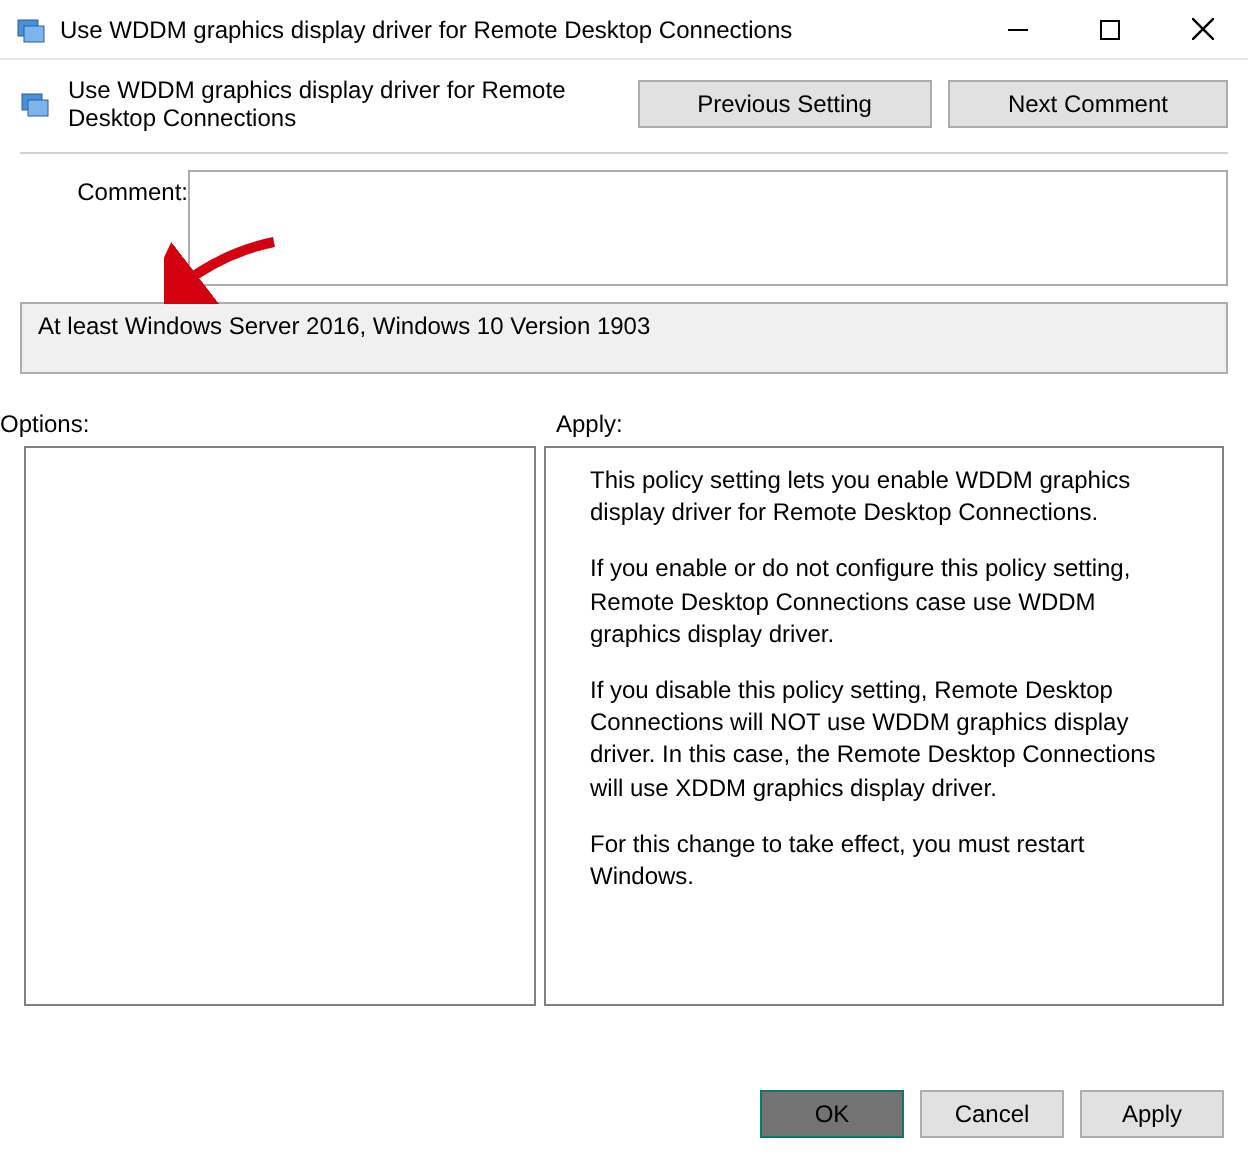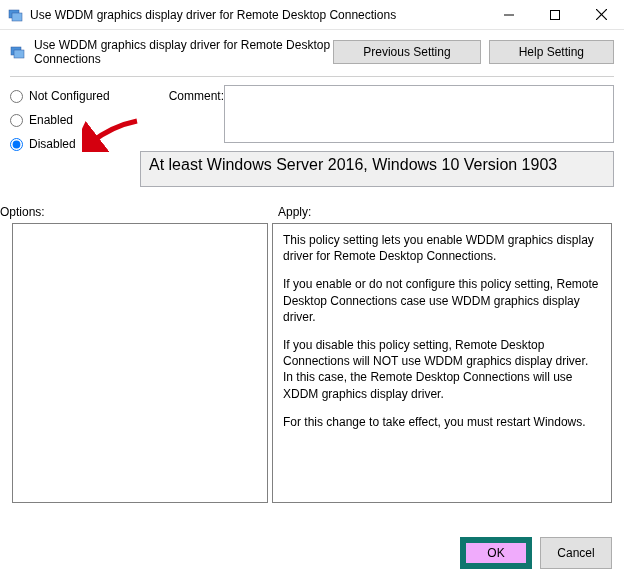--- a/index.html
+++ b/index.html
@@ -17,32 +17,32 @@
     .nav-btns { display: flex; gap: 8px; }
     .divider { border: none; border-top: 1px solid #d0d0d0; margin: 4px 10px 8px 10px; }
     .config-area { display: flex; padding: 0 10px; }
     .radio-col { width: 130px; padding-top: 4px; }
     .radio-row { display: flex; align-items: center; margin-bottom: 10px; }
     .radio-row input { margin-right: 6px; }
     .right-col { flex: 1; }
     .field-row { display: flex; margin-bottom: 8px; }
     .field-label { width: 84px; padding-top: 4px; text-align: right; font-size: 12px; }
     .comment-box { flex: 1; height: 58px; border: 1px solid #abadb3; background: #fff; font-family: inherit; font-size: 12px; padding: 2px 16px 2px 4px; resize: none; overflow-y: scroll; }
-    .supported-box { flex: 1; height: 36px; border: 1px solid #abadb3; background: #f0f0f0; font-family: inherit; font-size: 16px; padding: 4px 16px 2px 8px; resize: none; overflow-y: scroll; color: #000; }
+    .supported-box { flex: 1; height: 36px; border: 1px solid #abadb3; background: #f0f0f0; font-family: inherit; font-size: 12px; padding: 4px 16px 2px 8px; resize: none; overflow-y: scroll; color: #000; }
     .panels-labels { display: flex; padding: 10px 12px 4px 0; }
     .panels-labels .opt-label { width: 260px; }
     .panels-labels .help-label { margin-left: 18px; }
     .panels { display: flex; gap: 4px; padding: 0 12px; }
     .panel { border: 1px solid #808080; background: #fff; height: 280px; }
     .options-panel { width: 256px; }
-    .help-panel { flex: 1; padding: 8px 10px; font-size: 12px; line-height: 1.35; overflow-y: auto; }
+    .help-panel { flex: 1; padding: 8px 22px; font-size: 12px; line-height: 1.35; overflow-y: auto; }
     .help-panel p { margin-bottom: 12px; }
     .footer { position: absolute; bottom: 8px; right: 12px; display: flex; gap: 8px; }
     .footer .btn { min-width: 72px; padding: 4px 10px; }
-    .btn.primary { background: #f0abfc; border: 6px solid #0f766e; padding: 3px 10px; }
+    .btn.primary { background: #737373; border: 1px solid #0f766e; padding: 3px 10px; }
     .arrow { position: absolute; left: 82px; top: 118px; pointer-events: none; }
     .rel { position: relative; }
     textarea { overflow: auto; }
     textarea::-webkit-scrollbar { width: 16px; }
     textarea::-webkit-scrollbar-track { background: #f0f0f0; }
     textarea::-webkit-scrollbar-thumb { background: #c1c1c1; }
     textarea::-webkit-scrollbar-button { background: #f0f0f0; height: 16px; }
   </style>
 </head>
 <body>
@@ -78,41 +78,27 @@
 <div class="header-row">
   <span class="icon">
     <svg width="16" height="16" viewBox="0 0 16 16">
         <rect x="1" y="3" width="10" height="8" fill="#4a90d9" stroke="#2c5aa0" stroke-width="0.5"></rect>
         <rect x="4" y="6" width="10" height="8" fill="#7cb5ec" stroke="#2c5aa0" stroke-width="0.5"></rect>
       </svg>
   </span>
   <div class="policy-name">Use WDDM graphics display driver for Remote Desktop Connections</div>
   <div class="nav-btns">
     <button class="btn">Previous Setting</button>
-    <button class="btn">Help Setting</button>
+    <button class="btn">Next Comment</button>
   </div>
 </div>
 
 <hr class="divider">
 
 <div class="config-area">
-  <div class="radio-col">
-    <label class="radio-row">
-      <input type="radio" name="state" style="">
-      <span>Not Configured</span>
-    </label>
-    <label class="radio-row">
-      <input type="radio" name="state" style="">
-      <span>Enabled</span>
-    </label>
-    <label class="radio-row">
-      <input type="radio" name="state" checked="" style="">
-      <span>Disabled</span>
-    </label>
-  </div>
   <div class="right-col">
     <div class="field-row rel">
       <div class="field-label">Comment:</div>
       <textarea class="comment-box" style=""></textarea>
     </div>
     <div class="field-row rel">
       <textarea class="supported-box" readonly="" style="">At least Windows Server 2016, Windows 10 Version 1903</textarea>
     </div>
   </div>
 </div>
@@ -137,13 +123,14 @@
     <p>This policy setting lets you enable WDDM graphics display driver for Remote Desktop Connections.</p>
     <p>If you enable or do not configure this policy setting, Remote Desktop Connections case use WDDM graphics display driver.</p>
     <p>If you disable this policy setting, Remote Desktop Connections will NOT use WDDM graphics display driver. In this case, the Remote Desktop Connections will use XDDM graphics display driver.</p>
     <p>For this change to take effect, you must restart Windows.</p>
   </div>
 </div>
 
 <div class="footer">
   <button class="btn primary">OK</button>
   <button class="btn">Cancel</button>
+  <button class="btn">Apply</button>
 </div>
 
 </body></html>

